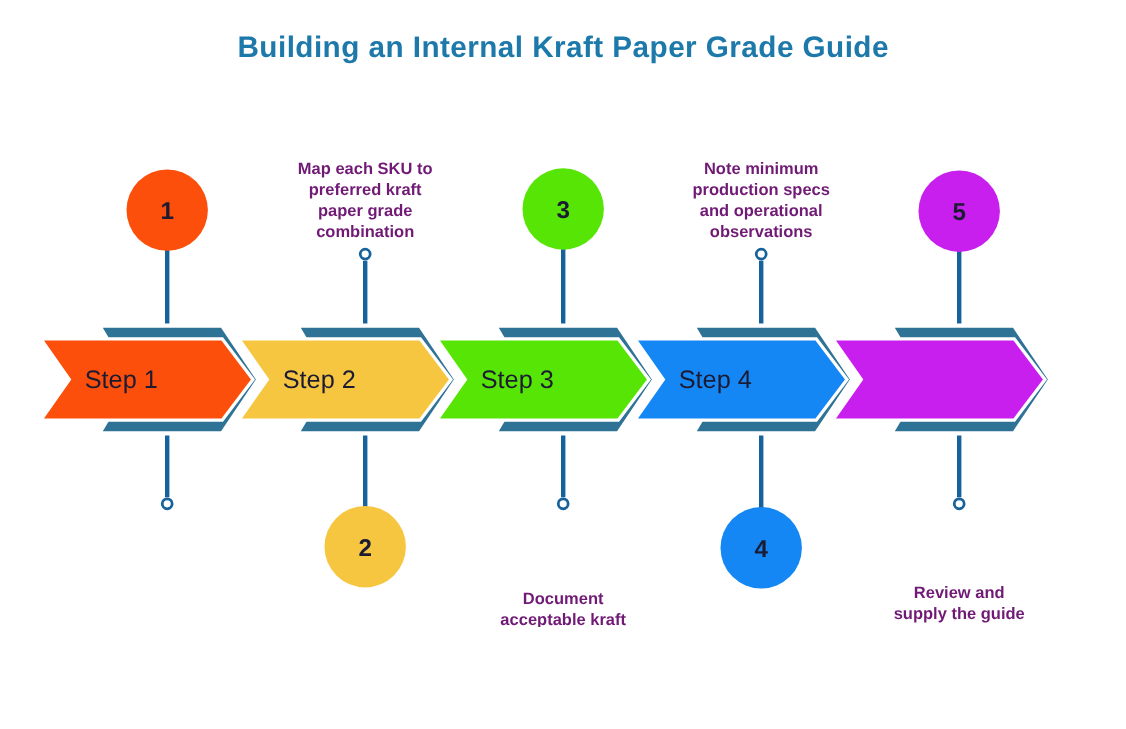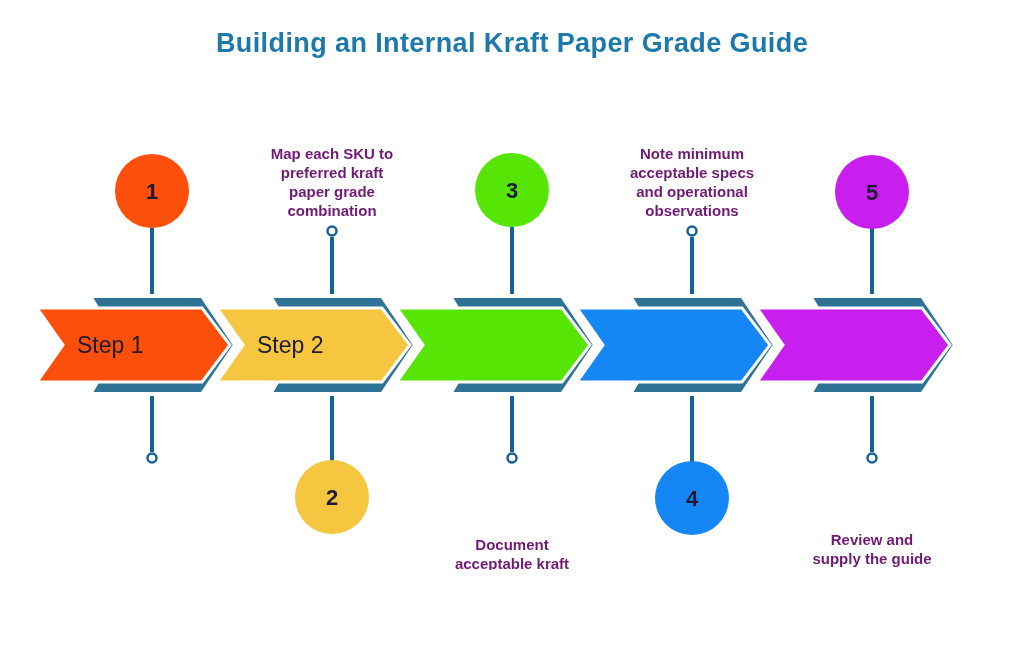--- a/index.html
+++ b/index.html
@@ -74,32 +74,34 @@
   </svg>
 
   <div class="circle-num" style="left:122px; top:179px;">1</div>
   <div class="circle-num" style="left:302px; top:485px;">2</div>
   <div class="circle-num" style="left:482px; top:178px;">3</div>
   <div class="circle-num" style="left:662px; top:486px;">4</div>
   <div class="circle-num" style="left:842px; top:180px;">5</div>
 
   <div class="step-label" style="left:77px;">Step 1</div>
   <div class="step-label" style="left:257px;">Step 2</div>
+  <div class="step-label" style="left:437px;">Step 3</div>
+  <div class="step-label" style="left:617px;">Step 4</div>
 
   <div class="desc" style="left:242px; top:144px;">Map each SKU to
 preferred kraft
 paper grade
 combination</div>
   <div class="desc" style="left:422px; top:535px;">Document
 acceptable kraft
 paper
 substitutions for
 supply disruptions</div>
   <div class="desc" style="left:602px; top:144px;">Note minimum
-acceptable specs
+production specs
 and operational
 observations</div>
   <div class="desc" style="left:782px; top:530px;">Review and
 supply the guide
 in production
 meetings</div>
 
 </div>
 
 </body></html>

